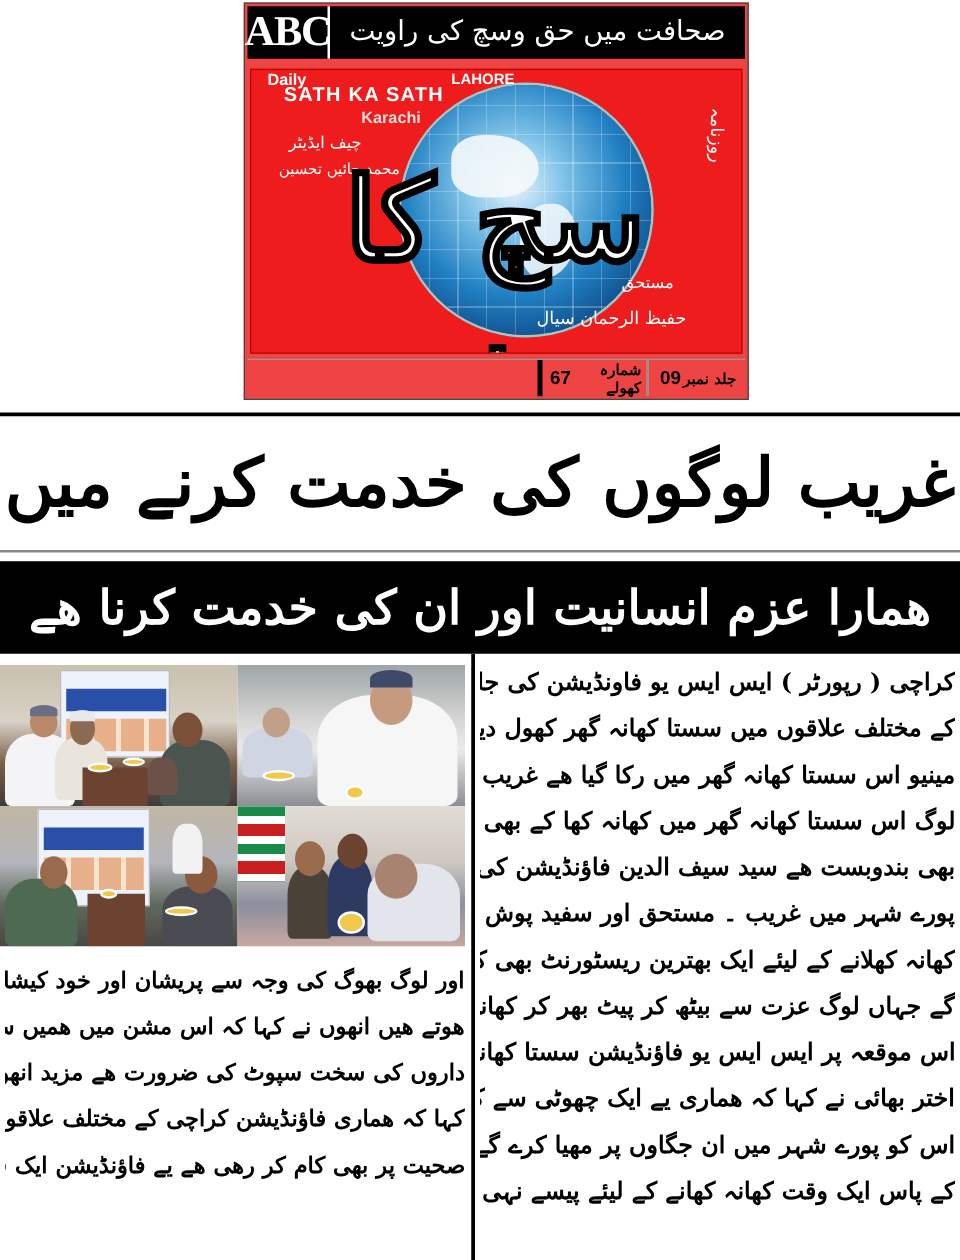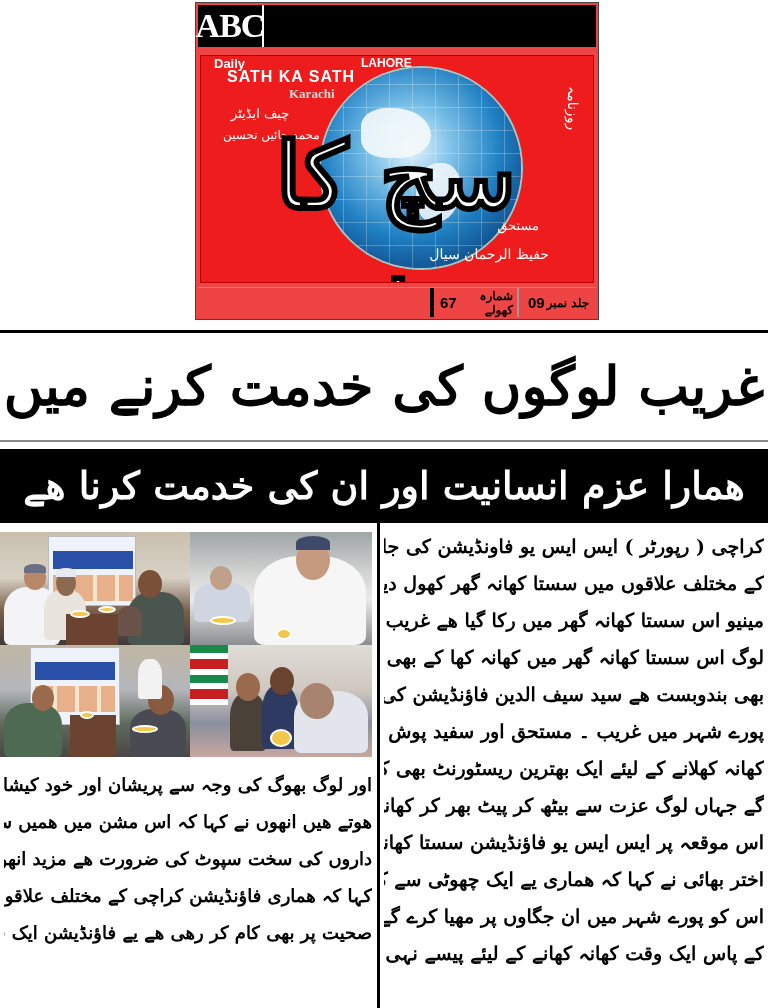--- a/index.html
+++ b/index.html
@@ -37,21 +37,21 @@
     content: ""; position: absolute; inset: 0; border-radius: 50%;
     background:
       repeating-linear-gradient(0deg, transparent 0 22px, rgba(255,255,255,0.25) 22px 23px),
       repeating-linear-gradient(90deg, transparent 0 22px, rgba(255,255,255,0.25) 22px 23px);
   }
   .land1 { position: absolute; left: 40px; top: 40px; width: 70px; height: 50px; background: #f4f8fb; border-radius: 40% 60% 50% 40%; opacity: 0.9; }
   .land2 { position: absolute; left: 95px; top: 95px; width: 45px; height: 60px; background: #f4f8fb; border-radius: 50% 40% 60% 40%; opacity: 0.85; }
   .lbl-daily { position: absolute; left: 13px; top: 0px; font-family: "Liberation Sans", sans-serif; font-weight: bold; font-size: 13px; color: #fff; }
   .lbl-lahore { position: absolute; left: 160px; top: 0px; font-family: "Liberation Sans", sans-serif; font-weight: bold; font-size: 12px; color: #fff; }
   .lbl-such { position: absolute; left: 26px; top: 12px; font-family: "Liberation Sans", sans-serif; font-weight: bold; font-size: 16px; color: #fff; letter-spacing: 1px; z-index: 2; }
-  .lbl-karachi { position: absolute; left: 88px; top: 30px; font-family: Liberation Serif, serif; font-weight: bold; font-size: 13px; color: #ddd; z-index: 2; }
+  .lbl-karachi { position: absolute; left: 88px; top: 30px; font-family: Liberation Sans, sans-serif; font-weight: bold; font-size: 13px; color: #ddd; z-index: 2; }
   .lbl-chief { position: absolute; left: 30px; top: 50px; direction: rtl; font-family: "DejaVu Serif", serif; font-size: 13px; color: #fff; z-index: 2; }
   .lbl-chief-name { position: absolute; left: 22px; top: 72px; direction: rtl; font-family: "DejaVu Serif", serif; font-size: 12px; color: #fff; z-index: 2; }
   .lbl-roznama { position: absolute; right: 12px; top: 30px; direction: rtl; font-family: "DejaVu Serif", serif; font-size: 14px; color: #fff; writing-mode: vertical-rl; z-index: 2; }
   .lbl-editor { position: absolute; right: 54px; top: 162px; direction: rtl; font-family: "DejaVu Serif", serif; font-size: 13px; color: #fff; z-index: 2; }
   .lbl-editor-name { position: absolute; right: 44px; top: 190px; direction: rtl; font-family: "DejaVu Serif", serif; font-size: 14px; color: #fff; z-index: 2; }
   .logo-urdu {
     position: absolute; left: 30px; top: 50px; width: 330px; text-align: center; direction: rtl;
     font-family: "DejaVu Serif", serif; font-weight: bold; font-size: 92px; line-height: 140px; color: #fff;
     -webkit-text-stroke: 3px #000; z-index: 3;
   }
@@ -119,20 +119,21 @@
   }
   .left-col .line { display: block; height: 37px; white-space: nowrap; overflow: hidden; }
   .left-col .line.last { text-align-last: justify; }
 </style>
 </head>
 <body>
 
 <div class="masthead">
   <div class="mast-top">
     <div class="abc">ABC</div>
+    <div class="tagline">صحافت میں حق وسچ کی راویت</div>
   </div>
 
   <div class="mast-red">
     <div class="globe">
       <div class="land1"></div>
         <div class="land2"></div>
     </div>
     <span class="lbl-daily">Daily</span>
     <span class="lbl-lahore">LAHORE</span>
     <span class="lbl-such">SATH KA SATH</span>

